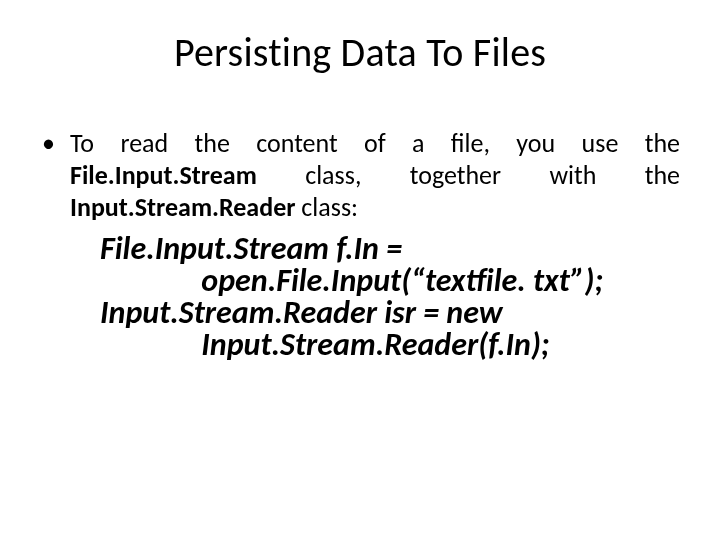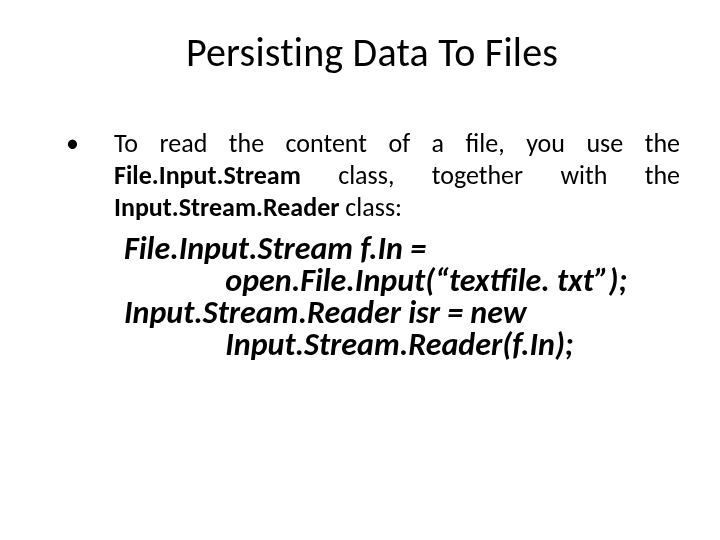--- a/index.html
+++ b/index.html
@@ -8,21 +8,21 @@
     width: 720px;
     height: 540px;
     background: #fff;
     font-family: Calibri, "Segoe UI", Arial, sans-serif;
     color: #000;
   }
   .slide {
     box-sizing: border-box;
     width: 720px;
     height: 540px;
-    padding: 20px 40px 40px 64px;
+    padding: 20px 40px 40px 40px;
   }
   .title {
     text-align: center;
     font-size: 40px;
     font-weight: 400;
     margin: 8px 0 50px 0;
     letter-spacing: 0.2px;
   }
   .bullet-row {
     display: flex;
@@ -36,21 +36,20 @@
     flex: none;
     text-align: left;
     padding-left: 2px;
   }
   .bullet-text {
     font-size: 26px;
     line-height: 32px;
     text-align: justify;
     text-justify: inter-word;
     flex: 1;
-    margin-left: 20px;
   }
   .bullet-text .b { font-weight: 700; }
   .code-block {
     margin: 10px 0 0 60px;
     font-size: 32px;
     line-height: 32px;
     font-style: italic;
     font-weight: 700;
     white-space: pre;
   }

